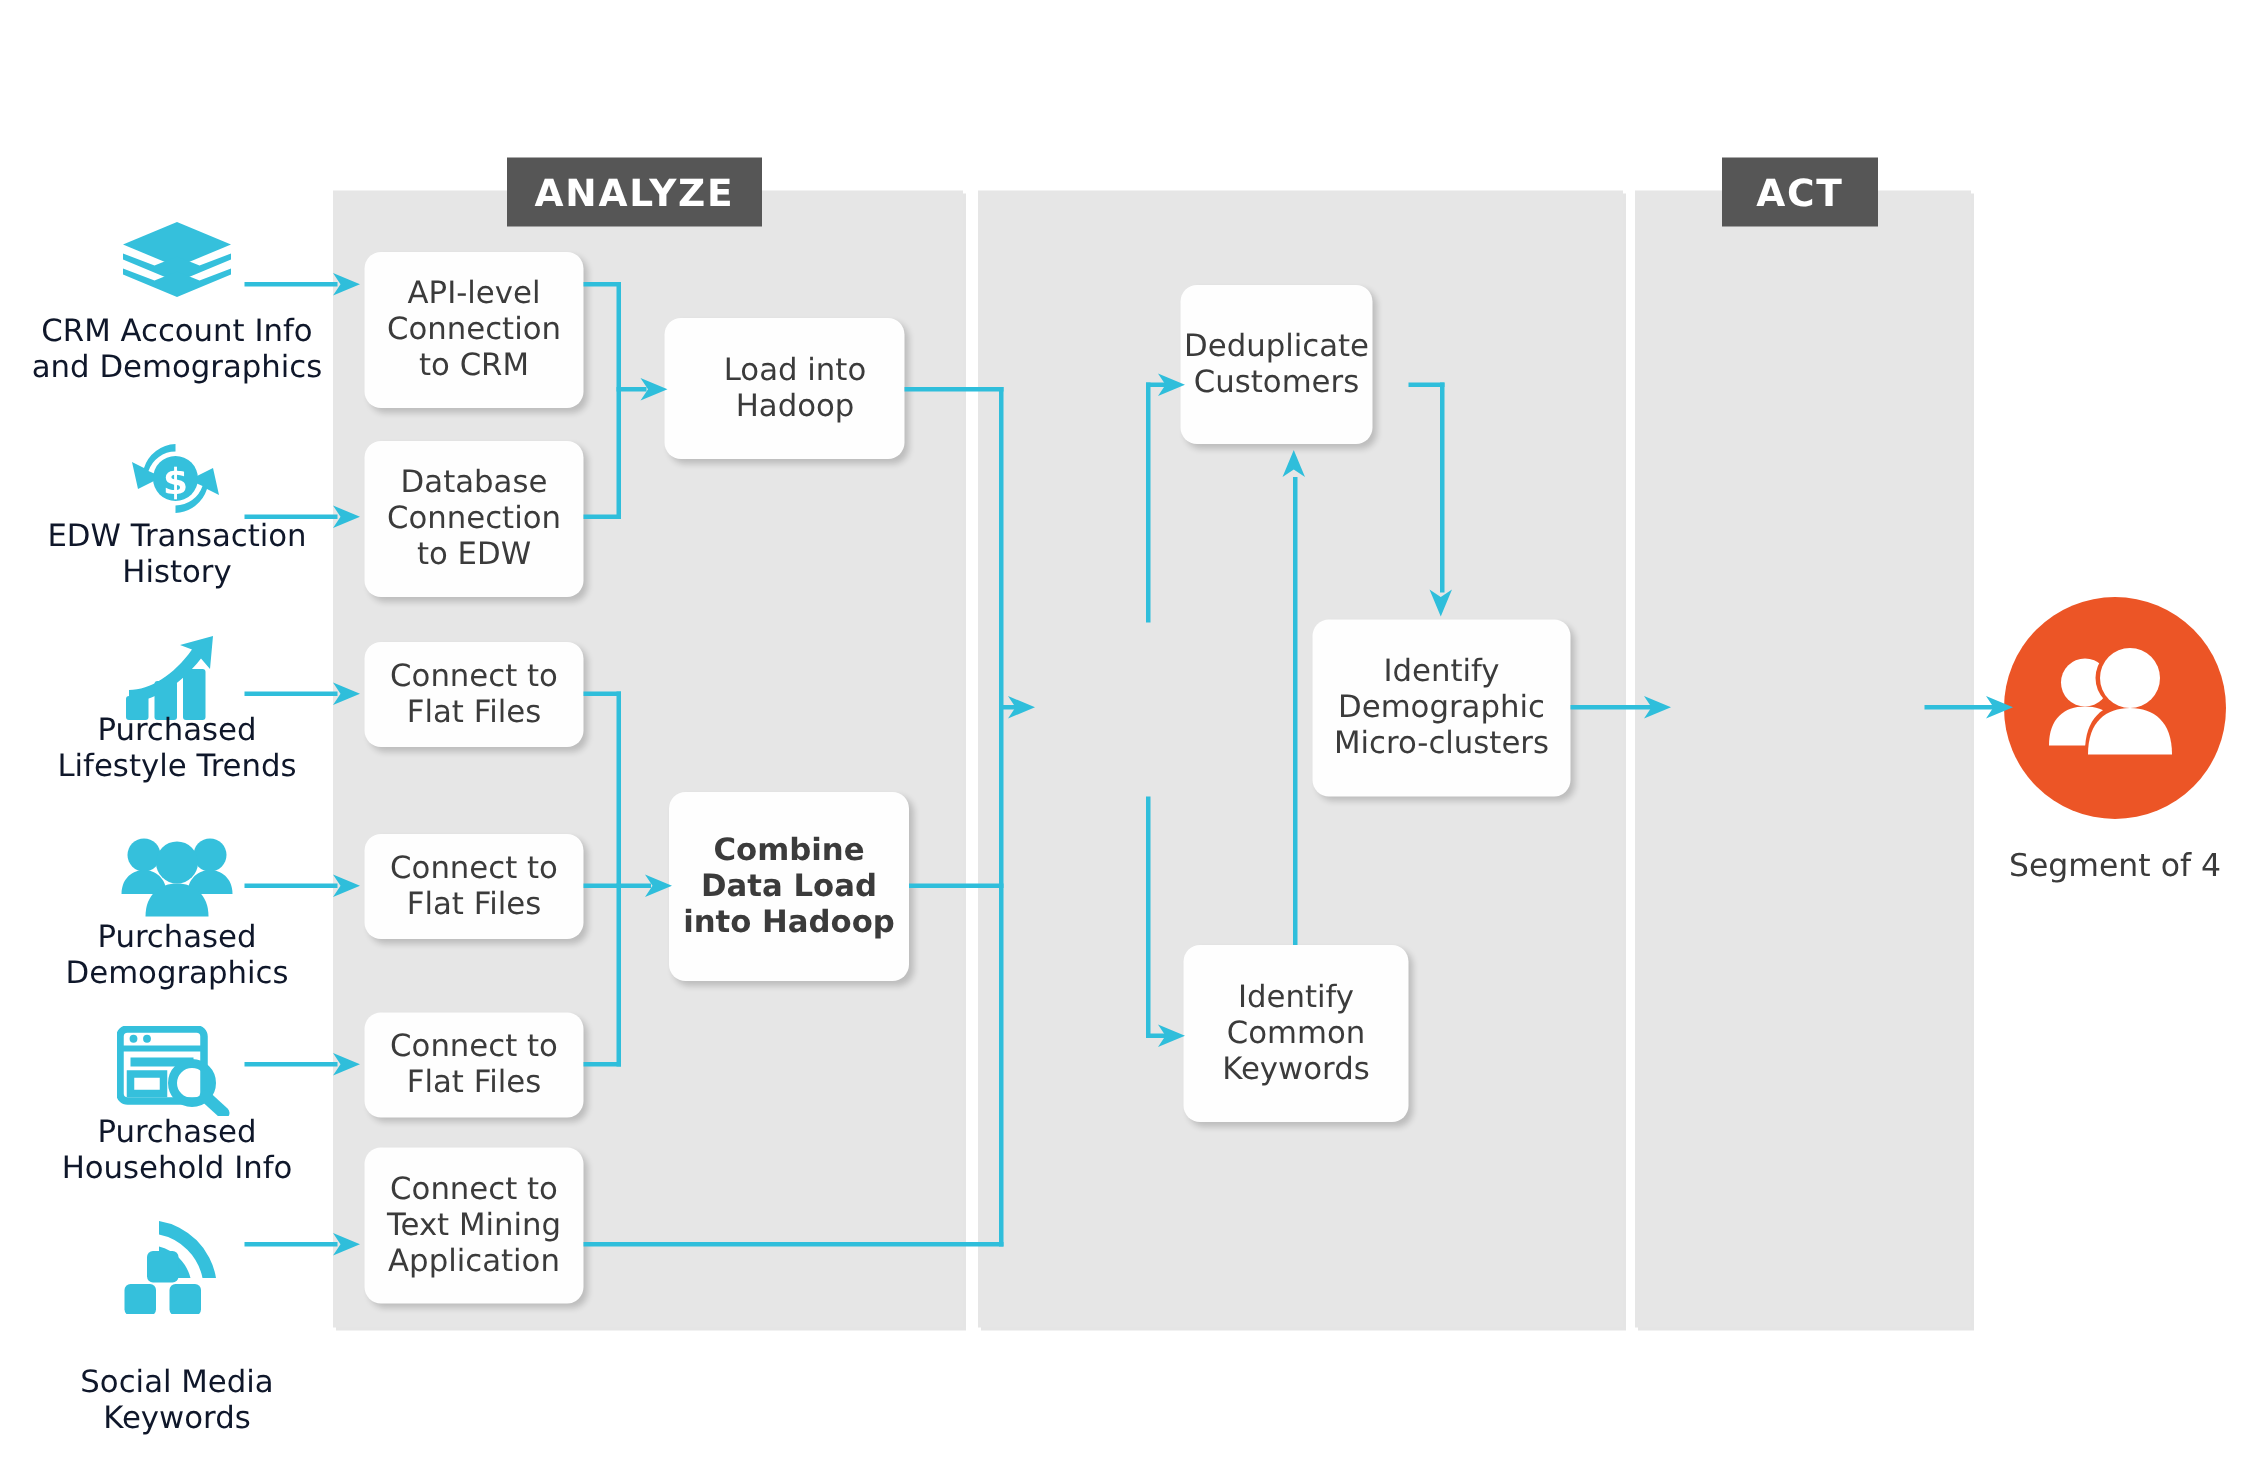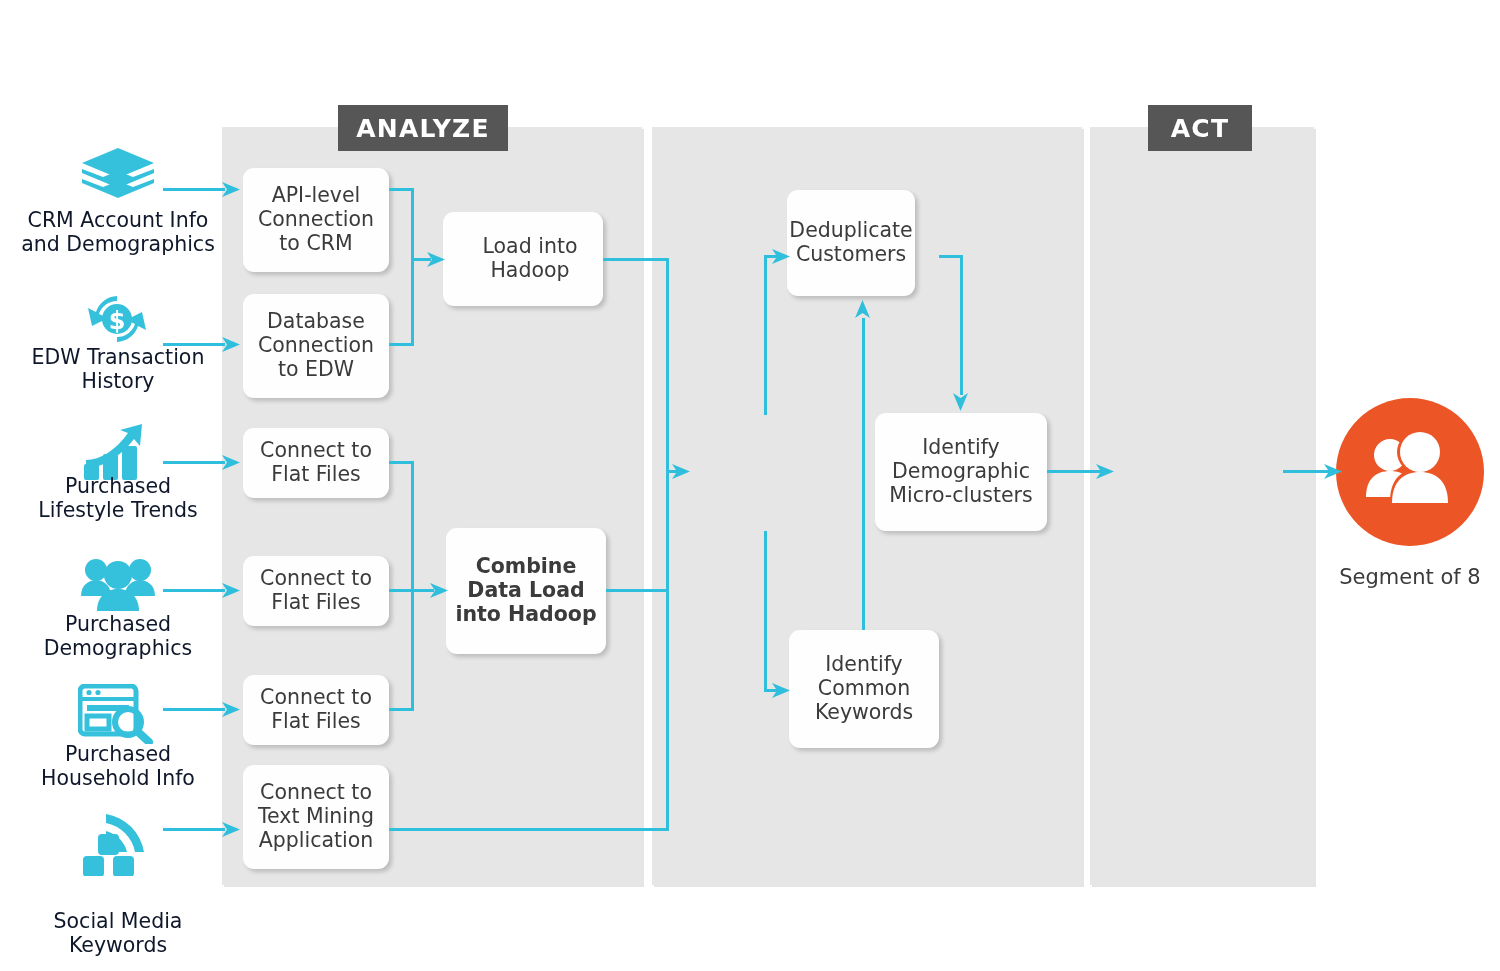--- a/index.html
+++ b/index.html
@@ -133,21 +133,21 @@
   <div class="circle" style="left:1336px;top:398px;width:148px;height:148px;">
     <svg width="96" height="82" viewBox="0 0 96 82">
       <circle cx="28" cy="24" r="16" fill="#ffffff"></circle>
       <path d="M4 66 C4 48 14 40 28 40 C42 40 52 48 52 66 Z" fill="#ffffff"></path>
       <circle cx="56" cy="21" r="21" fill="#ec5526"></circle>
       <path d="M28 70 C28 48 40 38 56 38 C72 38 84 48 84 70 Z" fill="#ec5526"></path>
       <circle cx="58" cy="21" r="20" fill="#ffffff"></circle>
       <path d="M30 72 C30 50 42 41 58 41 C74 41 86 50 86 72 Z" fill="#ffffff"></path>
     </svg>
   </div>
-  <div class="caption" style="left:1320px;top:565px;width:180px;">Segment of 8</div>
+  <div class="caption" style="left:1320px;top:565px;width:180px;">Segment of 4</div>
 
   <div class="wire h" style="left:163px;top:188px;width:62px;"></div>
   <svg class="arrow" style="left:222px;top:181px;" width="20" height="18">
       <polygon points="0,1 18,8.5 0,16 5,8.5" fill="#2fbedb"></polygon>
     </svg>
 
   <div class="wire h" style="left:163px;top:343px;width:62px;"></div>
   <svg class="arrow" style="left:222px;top:336px;" width="20" height="18">
       <polygon points="0,1 18,8.5 0,16 5,8.5" fill="#2fbedb"></polygon>
     </svg>

